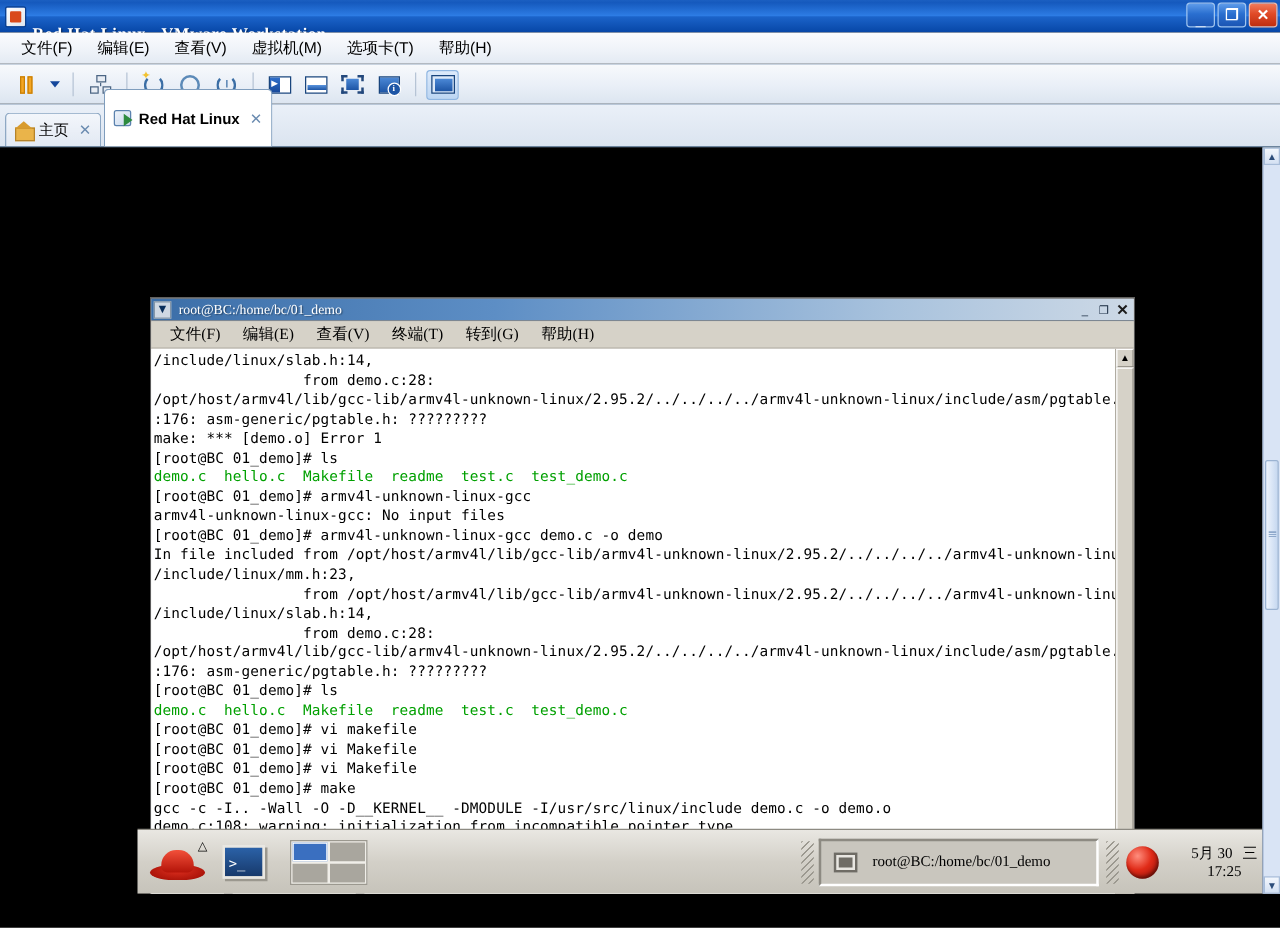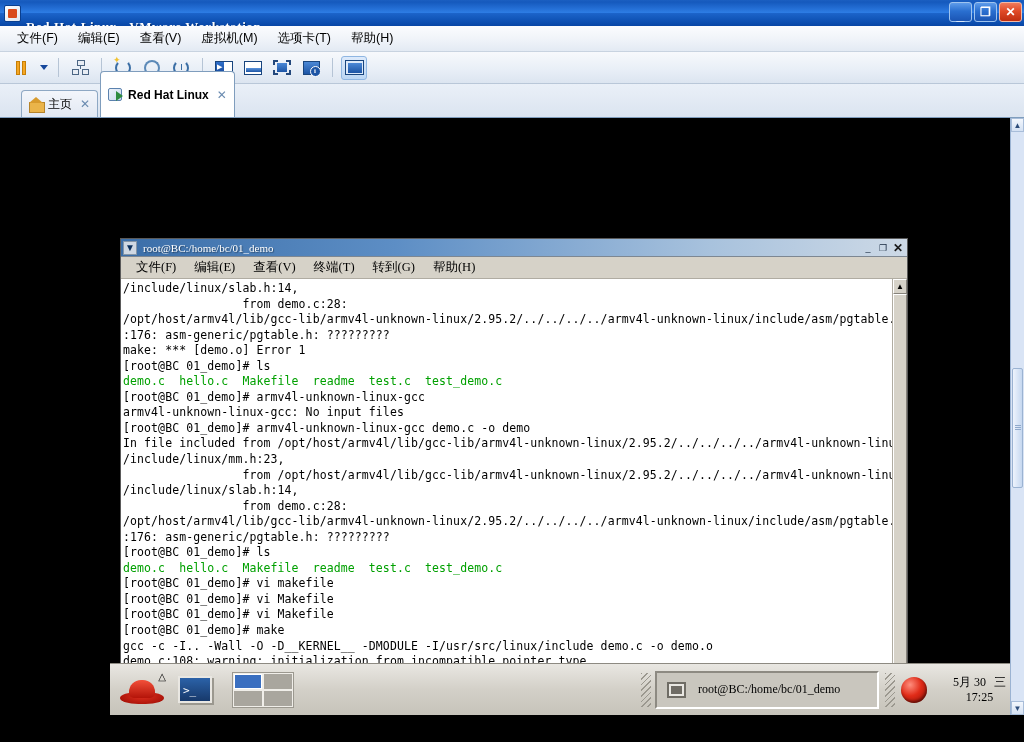--- a/index.html
+++ b/index.html
@@ -113,21 +113,21 @@
                     font-family:"Liberation Serif",serif; }
   .ic-unity { width:19px; height:15px; border:1px solid #19457e; background:#dce9f9; position:relative; }
   .ic-unity::before { content:""; position:absolute; left:2px; top:2px; width:14px; height:10px;
                       background: linear-gradient(to bottom,#4b88d6,#1d55a5); }
 
   
   .vm-tabs {
     position: absolute; left: 0; top: 84px; width: 1024px; height: 34px;
     background: linear-gradient(to bottom,#eaf0f8,#dbe4f0);
     border-bottom: 1px solid #7f9dbd;
-    display: flex; align-items: flex-end; padding-left: 21px;
+    display: flex; align-items: flex-end; padding-left: 4px;
   }
   .vm-tab {
     height: 27px; display: flex; align-items: center; gap: 5px;
     padding: 0 7px 0 7px; margin-right: 2px;
     border: 1px solid #8ea8c4; border-bottom: none;
     border-radius: 4px 4px 0 0;
     background: linear-gradient(to bottom,#f3f6fb,#e2e9f3);
     cursor: pointer; font-size: 12px; position: relative;
   }
   .vm-tab.active {

